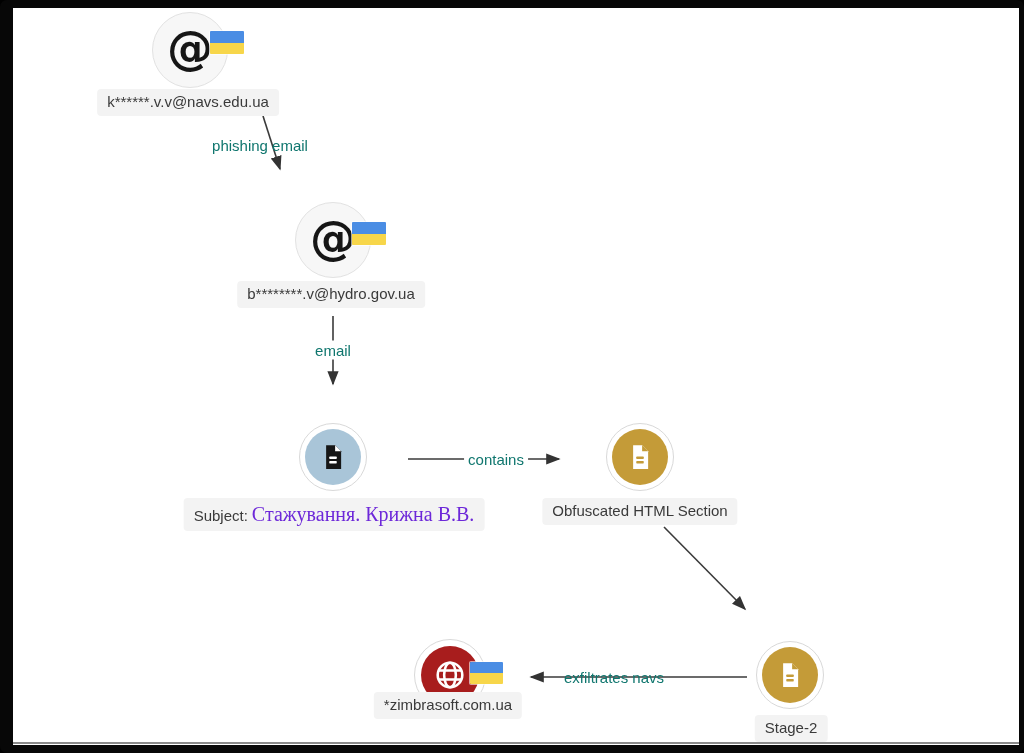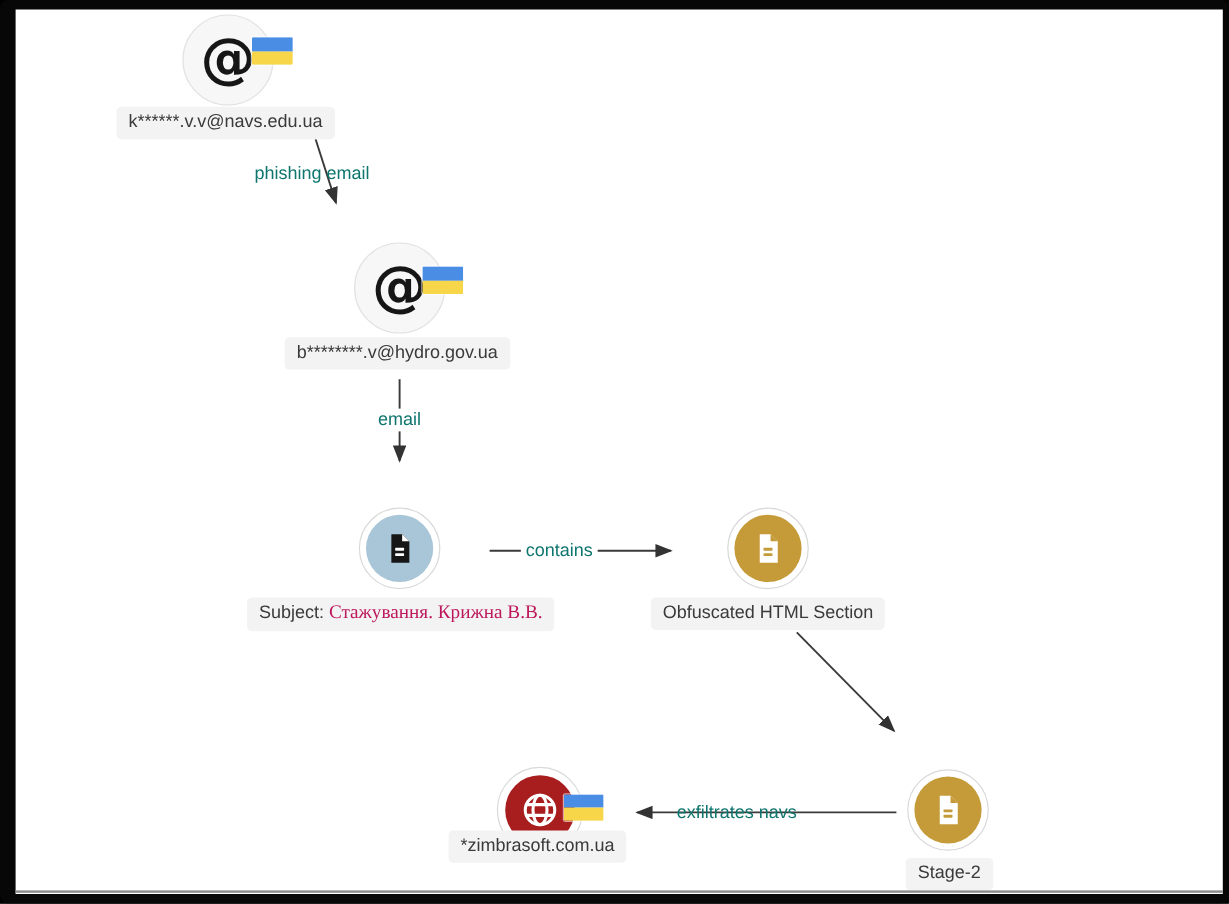--- a/index.html
+++ b/index.html
@@ -30,21 +30,21 @@
   .bg-red{background:#a81d1d;}
 
   .flag{position:absolute;width:34px;height:23px;border-radius:1px;overflow:hidden;
         box-shadow:0 0 0 1px rgba(255,255,255,.6);}
   .flag .top{height:50%;background:#4a8de4;}
   .flag .bot{height:50%;background:#f7d64a;}
 
   .pill{position:absolute;transform:translateX(-50%);background:#f3f3f3;
         border-radius:4px;padding:3px 10px 4px;font-size:15px;color:#3a3a3a;
         white-space:nowrap;line-height:1.3;}
-  .pill .cyr{font-family:"Liberation Serif",serif;font-size:16px;color:#be185d;
+  .pill .cyr{font-family:"Liberation Serif",serif;font-size:20px;color:#6d28d9;
              margin-left:4px;}
 
   .edge-label{position:absolute;transform:translate(-50%,-50%);font-size:15px;
               color:#0f766e;white-space:nowrap;}
   .edge-label.boxed{background:#fff;padding:1px 4px;}
 </style>
 </head>
 <body>
 
 <div class="frame"></div>
@@ -59,21 +59,21 @@
     </defs>
     <line x1="263" y1="116" x2="280" y2="169" marker-end="url(#arrow)"></line>
     <line x1="333" y1="316" x2="333" y2="384" marker-end="url(#arrow)"></line>
     <line x1="408" y1="459" x2="559" y2="459" marker-end="url(#arrow)"></line>
     <line x1="664" y1="527" x2="745" y2="609" marker-end="url(#arrow)"></line>
     <line x1="747" y1="677" x2="531" y2="677" marker-end="url(#arrow)"></line>
   </svg>
 
   <div class="edge-label" style="left:260px;top:145px;">phishing email</div>
   <div class="edge-label boxed" style="left:333px;top:350px;">email</div>
-  <div class="edge-label boxed" style="left:466px;top:459px;text-align:center;">contains</div>
+  <div class="edge-label boxed" style="left:496px;top:459px;text-align:center;">contains</div>
   <div class="edge-label" style="left:614px;top:677px;">exfiltrates navs</div>
 
   <div class="node-circle email-circle" style="left:152px;top:12px;">
     <span class="at-glyph">@</span>
   </div>
   <div class="flag" style="left:210px;top:31px;">
     <div class="top"></div>
       <div class="bot"></div>
   </div>
   <div class="pill" style="left:188px;top:89px;">k******.v.v@navs.edu.ua</div>

